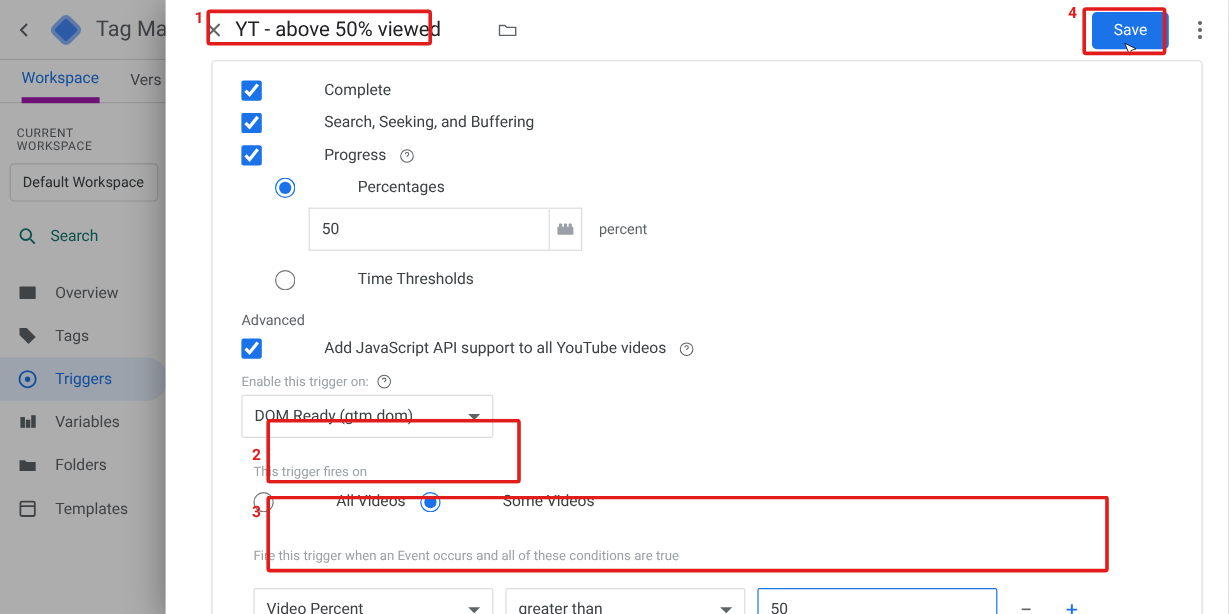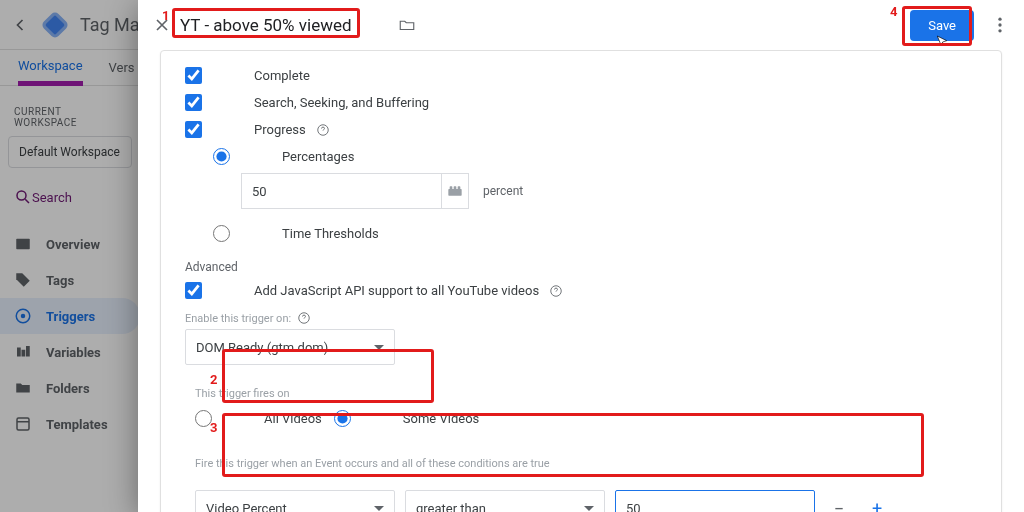--- a/index.html
+++ b/index.html
@@ -10,30 +10,30 @@
   .app-top { height:50px; display:flex; align-items:center; padding:0 10px; border-bottom:1px solid #e0e0e0; gap:12px; }
   .back-ic { width:20px; height:20px; color:#5f6368; }
   .gtm-logo { width:26px; height:26px; }
   .app-title { font-size:18px; color:#5f6368; }
   .tabs-row { display:flex; gap:26px; padding:0 18px; height:36px; align-items:center; border-bottom:1px solid #e0e0e0; font-size:13px; color:#5f6368; }
   .tab.active { color:#1a73e8; border-bottom:5px solid #a21caf; height:36px; display:flex; align-items:center; }
 
   .sidebar { position:absolute; top:86px; left:0; width:140px; padding-top:12px; }
   .sb-label { font-size:10px; color:#5f6368; letter-spacing:.5px; padding:8px 14px 4px; }
   .sb-workspace { margin:4px 8px 10px; border:1px solid #dadce0; border-radius:4px; padding:8px 10px; font-size:12px; color:#3c4043; }
-  .sb-search { display:flex; align-items:center; padding:10px 14px; color:#701a75; font-size:13px; }
-  .sb-item { display:flex; align-items:center; gap:14px; padding:9px 14px; font-size:13px; color:#5f6368;font-weight:bold; }
+  .sb-search { display:flex; align-items:center; gap:10px; padding:10px 14px; color:#0f766e; font-size:13px; }
+  .sb-item { display:flex; align-items:center; gap:14px; padding:9px 14px; font-size:13px; color:#5f6368; }
   .sb-item.sel { color:#1a73e8; background:#e8f0fe; border-radius:0 18px 18px 0; }
   .sb-ic { width:18px; height:18px; fill:currentColor; }
   .sb-ic-o { width:18px; height:18px; stroke:currentColor; fill:none; stroke-width:2; }
 
   .scrim { position:absolute; inset:0; background:rgba(0,0,0,.32); }
 
   
-  .panel { position:absolute; top:0; left:138px; right:0; bottom:0; background:#fff; box-shadow:0 6px 30px rgba(0,0,0,.4); display:flex; flex-direction:column; }
+  .panel { position:absolute; top:0; left:138px; right:0; bottom:0; background:#fff; box-shadow:0 6px 30px rgba(0,0,0,.4); display:flex; flex-direction:column;padding-left:16px; }
   .panel-hdr { height:50px; display:flex; align-items:center; padding:0 14px; gap:6px; }
   .close-ic { width:20px; height:20px; color:#5f6368; cursor:pointer; }
   .title-field { font-size:17px; color:#202124; border:none; outline:none; width:210px; padding:4px 2px; }
   .folder-ic { width:18px; height:18px; stroke:#5f6368; fill:none; stroke-width:1.5; margin-left:4px; }
   .hdr-spacer { flex:1; }
   .save-btn { background:#1a73e8; color:#fff; border:none; border-radius:4px; font-size:13px; padding:8px 18px; cursor:pointer; position:relative; }
   .cursor-img { position:absolute; left:50%; bottom:-9px; transform:translateX(-50%); }
   .dots { width:20px; height:20px; color:#5f6368; margin-left:10px; cursor:pointer; }
 
   .panel-body { flex:1; overflow:auto; padding:0 22px 24px; }

